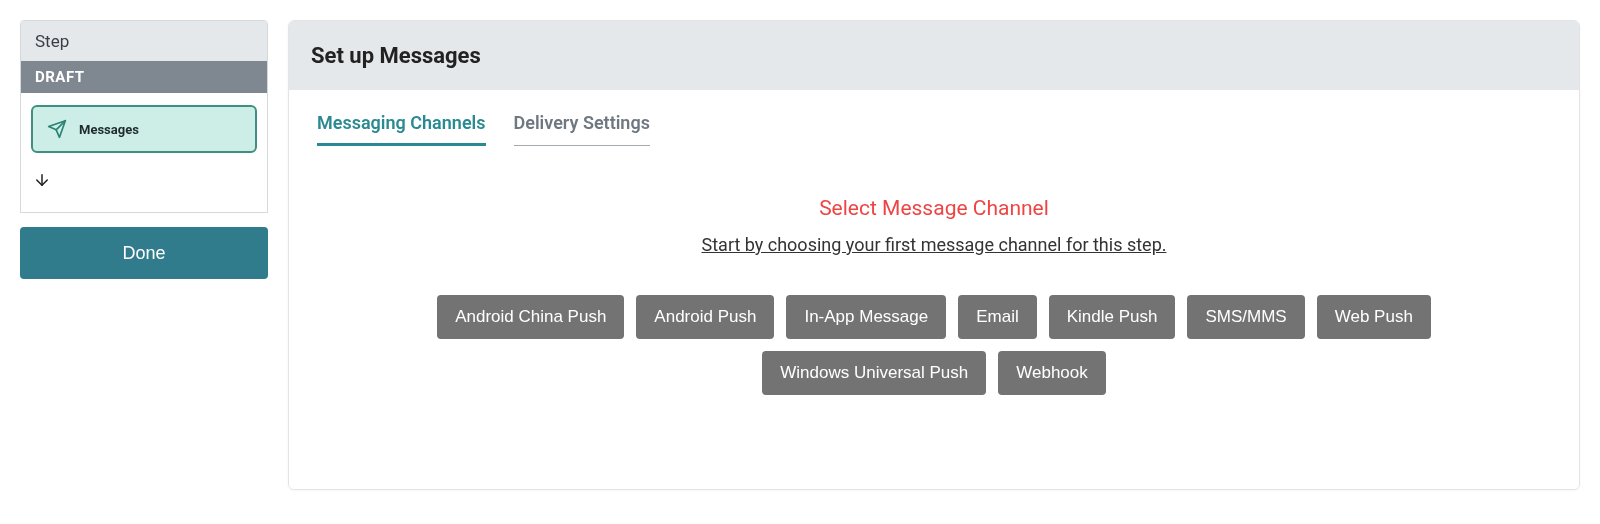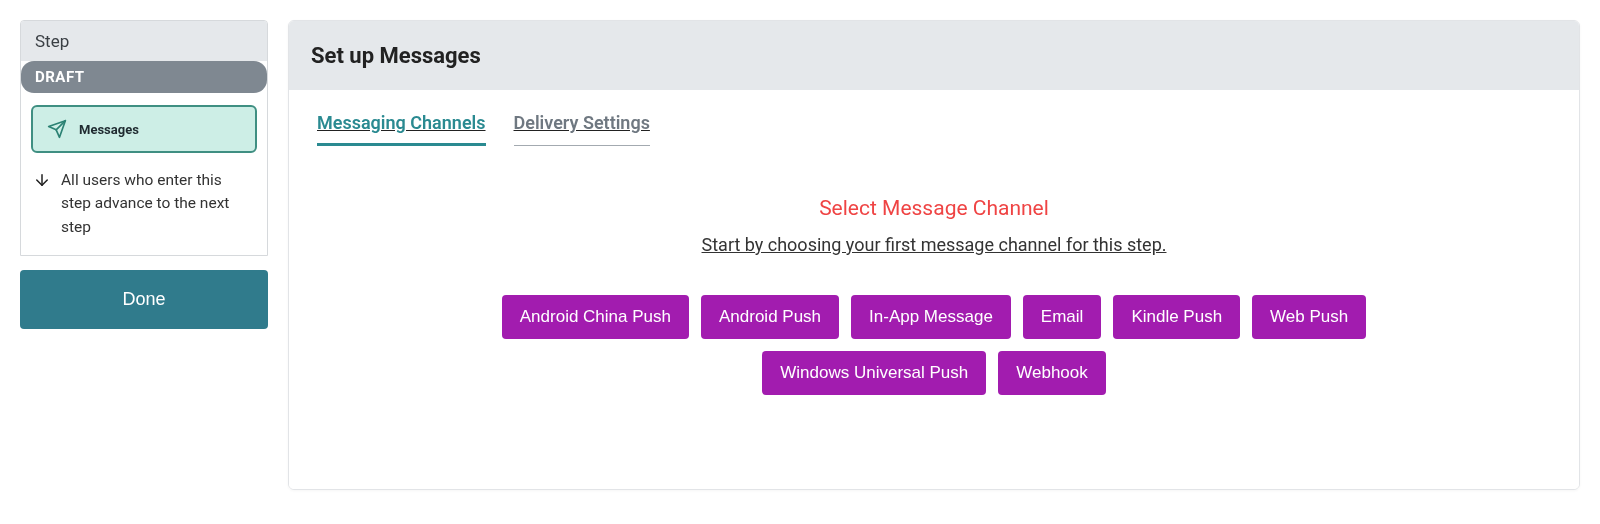--- a/index.html
+++ b/index.html
@@ -42,21 +42,20 @@
       color: #3a3f44;
       font-weight: 400;
     }
     .draft-bar {
       background: #7f8891;
       color: #fff;
       padding: 7px 14px;
       font-size: 15px;
       font-weight: 700;
       letter-spacing: 0.5px;
-      border-radius: 13px;
     }
     .messages-pill {
       margin: 12px 10px 12px 10px;
       background: #cdeee6;
       border: 2px solid #3f8f82;
       border-radius: 6px;
       padding: 12px 14px;
       display: flex;
       align-items: center;
       gap: 12px;
@@ -82,21 +81,21 @@
     .advance-row .arrow-icon {
       flex-shrink: 0;
       margin-top: 2px;
     }
     .done-btn {
       margin-top: 14px;
       background: #307b8c;
       color: #fff;
       border: none;
       border-radius: 4px;
-      height: 59px;
+      height: 52px;
       font-size: 18px;
       font-weight: 500;
       cursor: pointer;
       width: 100%;
     }
     
     .main-panel {
       flex: 1;
       border: 1px solid #e2e4e7;
       border-radius: 6px;
@@ -117,21 +116,20 @@
     }
     .main-body {
       background: #fff;
       padding: 22px 28px;
       flex: 1;
     }
     .tabs {
       display: flex;
       gap: 28px;
       margin-bottom: 50px;
-      text-decoration: underline;
     }
     .tab {
       font-size: 18px;
       font-weight: 600;
       padding-bottom: 10px;
       border-bottom: 3px solid transparent;
       cursor: pointer;
     }
     .tab.active {
       color: #2a8a91;
@@ -160,21 +158,21 @@
     }
     .channel-buttons {
       display: flex;
       flex-wrap: wrap;
       gap: 12px;
       justify-content: center;
       max-width: 1080px;
       margin: 0 auto;
     }
     .channel-btn {
-      background: #a21caf;
+      background: #737373;
       color: #fff;
       border: none;
       border-radius: 4px;
       padding: 12px 18px;
       font-size: 17px;
       font-weight: 400;
       cursor: pointer;
       white-space: nowrap;
     }
   </style>
@@ -196,21 +194,20 @@
         </span>
         <span class="label">Messages</span>
       </div>
       <div class="advance-row">
         <span class="arrow-icon">
           <svg width="18" height="18" viewBox="0 0 24 24" fill="none" stroke="#222" stroke-width="2" stroke-linecap="round" stroke-linejoin="round">
               <line x1="12" y1="5" x2="12" y2="19"></line>
               <polyline points="19 12 12 19 5 12"></polyline>
             </svg>
         </span>
-        <span>All users who enter this step advance to the next step</span>
       </div>
     </div>
     <button class="done-btn">Done</button>
   </div>
 
   <div class="main-panel">
     <div class="main-header">
       <h1>Set up Messages</h1>
     </div>
     <div class="main-body">
@@ -220,20 +217,21 @@
       </div>
       <div class="center-block">
         <h2>Select Message Channel</h2>
         <p>Start by choosing your first message channel for this step.</p>
         <div class="channel-buttons">
           <button class="channel-btn">Android China Push</button>
           <button class="channel-btn">Android Push</button>
           <button class="channel-btn">In-App Message</button>
           <button class="channel-btn">Email</button>
           <button class="channel-btn">Kindle Push</button>
+          <button class="channel-btn">SMS/MMS</button>
           <button class="channel-btn">Web Push</button>
           <button class="channel-btn">Windows Universal Push</button>
           <button class="channel-btn">Webhook</button>
         </div>
       </div>
     </div>
   </div>
 
 </div>
 

